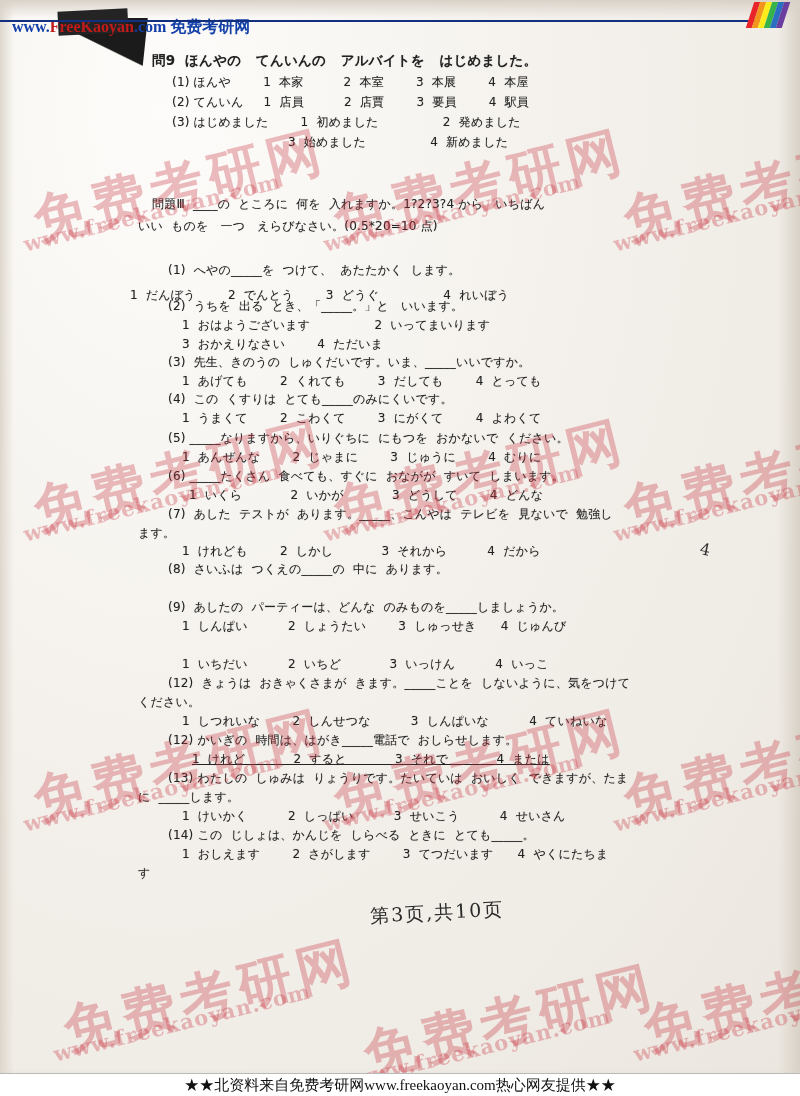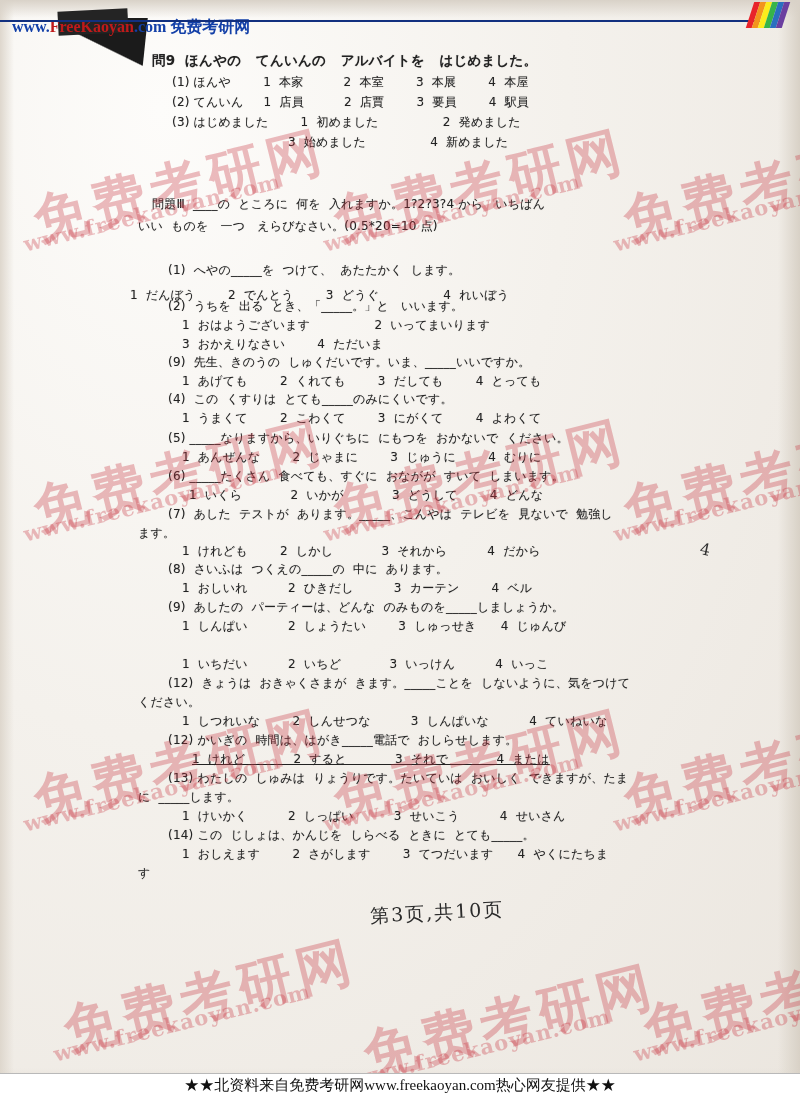--- a/index.html
+++ b/index.html
@@ -220,33 +220,32 @@
     <div class="ln" style="left: 172px; top: 94px;">(2) てんいん     1  店員          2  店賈        3  要員        4  駅員</div>
     <div class="ln" style="left: 172px; top: 114px;">(3) はじめました        1  初めました                2  発めました</div>
     <div class="ln" style="left: 288px; top: 134px;">3  始めました                4  新めました</div>
     <div class="ln" style="left: 152px; top: 196px;">問題Ⅲ  ____の  ところに  何を  入れますか。1?2?3?4 から   いちばん</div>
     <div class="ln" style="left: 138px; top: 218px;">いい  ものを   一つ   えらびなさい。(0.5*20=10 点)</div>
     <div class="ln" style="left: 168px; top: 262px;">(1)  へやの_____を  つけて、  あたたかく  します。</div>
     <div class="ln" style="left: 130px; top: 287px;">1  だんぼう        2  でんとう        3  どうぐ                4  れいぼう</div>
     <div class="ln" style="left: 168px; top: 298px;">(2)  うちを  出る  とき、「_____。」と   いいます。</div>
     <div class="ln" style="left: 182px; top: 317px;">1  おはようございます                2  いってまいります</div>
     <div class="ln" style="left: 182px; top: 336px;">3  おかえりなさい        4  ただいま</div>
-    <div class="ln" style="left: 168px; top: 354px;">(9)  先生、きのうの  しゅくだいです。いま、_____いいですか。</div>
+    <div class="ln" style="left: 168px; top: 354px;">(3)  先生、きのうの  しゅくだいです。いま、_____いいですか。</div>
     <div class="ln" style="left: 182px; top: 373px;">1  あげても        2  くれても        3  だしても        4  とっても</div>
     <div class="ln" style="left: 168px; top: 391px;">(4)  この  くすりは  とても_____のみにくいです。</div>
     <div class="ln" style="left: 182px; top: 410px;">1  うまくて        2  こわくて        3  にがくて        4  よわくて</div>
     <div class="ln" style="left: 168px; top: 430px;">(5) _____なりますから、いりぐちに  にもつを  おかないで  ください。</div>
     <div class="ln" style="left: 182px; top: 449px;">1  あんぜんな        2  じゃまに        3  じゅうに        4  むりに</div>
     <div class="ln" style="left: 168px; top: 468px;">(6) _____たくさん  食べても、すぐに  おながが  すいて  しまいます。</div>
     <div class="ln" style="left: 182px; top: 487px; margin-left: 7px;">1  いくら            2  いかが            3  どうして        4  どんな</div>
     <div class="ln" style="left: 168px; top: 506px;">(7)  あした  テストが  あります。_____、こんやは  テレビを  見ないで  勉強し</div>
     <div class="ln" style="left: 138px; top: 525px;">ます。</div>
     <div class="ln" style="left: 182px; top: 543px;">1  けれども        2  しかし            3  それから          4  だから</div>
     <div class="ln" style="left: 168px; top: 561px;">(8)  さいふは  つくえの_____の  中に  あります。</div>
-    <div class="ln" style="left: 182px; top: 580px;">1  おしいれ          2  ひきだし          3  カーテン        4  ベル</div>
     <div class="ln" style="left: 168px; top: 599px;">(9)  あしたの  パーティーは、どんな  のみものを_____しましょうか。</div>
     <div class="ln" style="left: 182px; top: 618px;">1  しんぱい          2  しょうたい        3  しゅっせき      4  じゅんび</div>
     <div class="ln" style="left: 182px; top: 656px;">1  いちだい          2  いちど            3  いっけん          4  いっこ</div>
     <div class="ln" style="left: 168px; top: 675px;">(12)  きょうは  おきゃくさまが  きます。_____ことを  しないように、気をつけて</div>
     <div class="ln" style="left: 138px; top: 694px;">ください。</div>
     <div class="ln" style="left: 182px; top: 713px;">1  しつれいな        2  しんせつな          3  しんぱいな          4  ていねいな</div>
     <div class="ln" style="left: 168px; top: 732px;">(12) かいぎの  時間は、はがき_____電話で  おしらせします。</div>
     <div class="ln" style="left: 192px; top: 751px; text-decoration: underline;">1  けれど            2  すると            3  それで            4  または</div>
     <div class="ln" style="left: 168px; top: 770px;">(13) わたしの  しゅみは  りょうりです。たいていは  おいしく  できますが、たま</div>
     <div class="ln" style="left: 138px; top: 789px;">に  _____します。</div>

